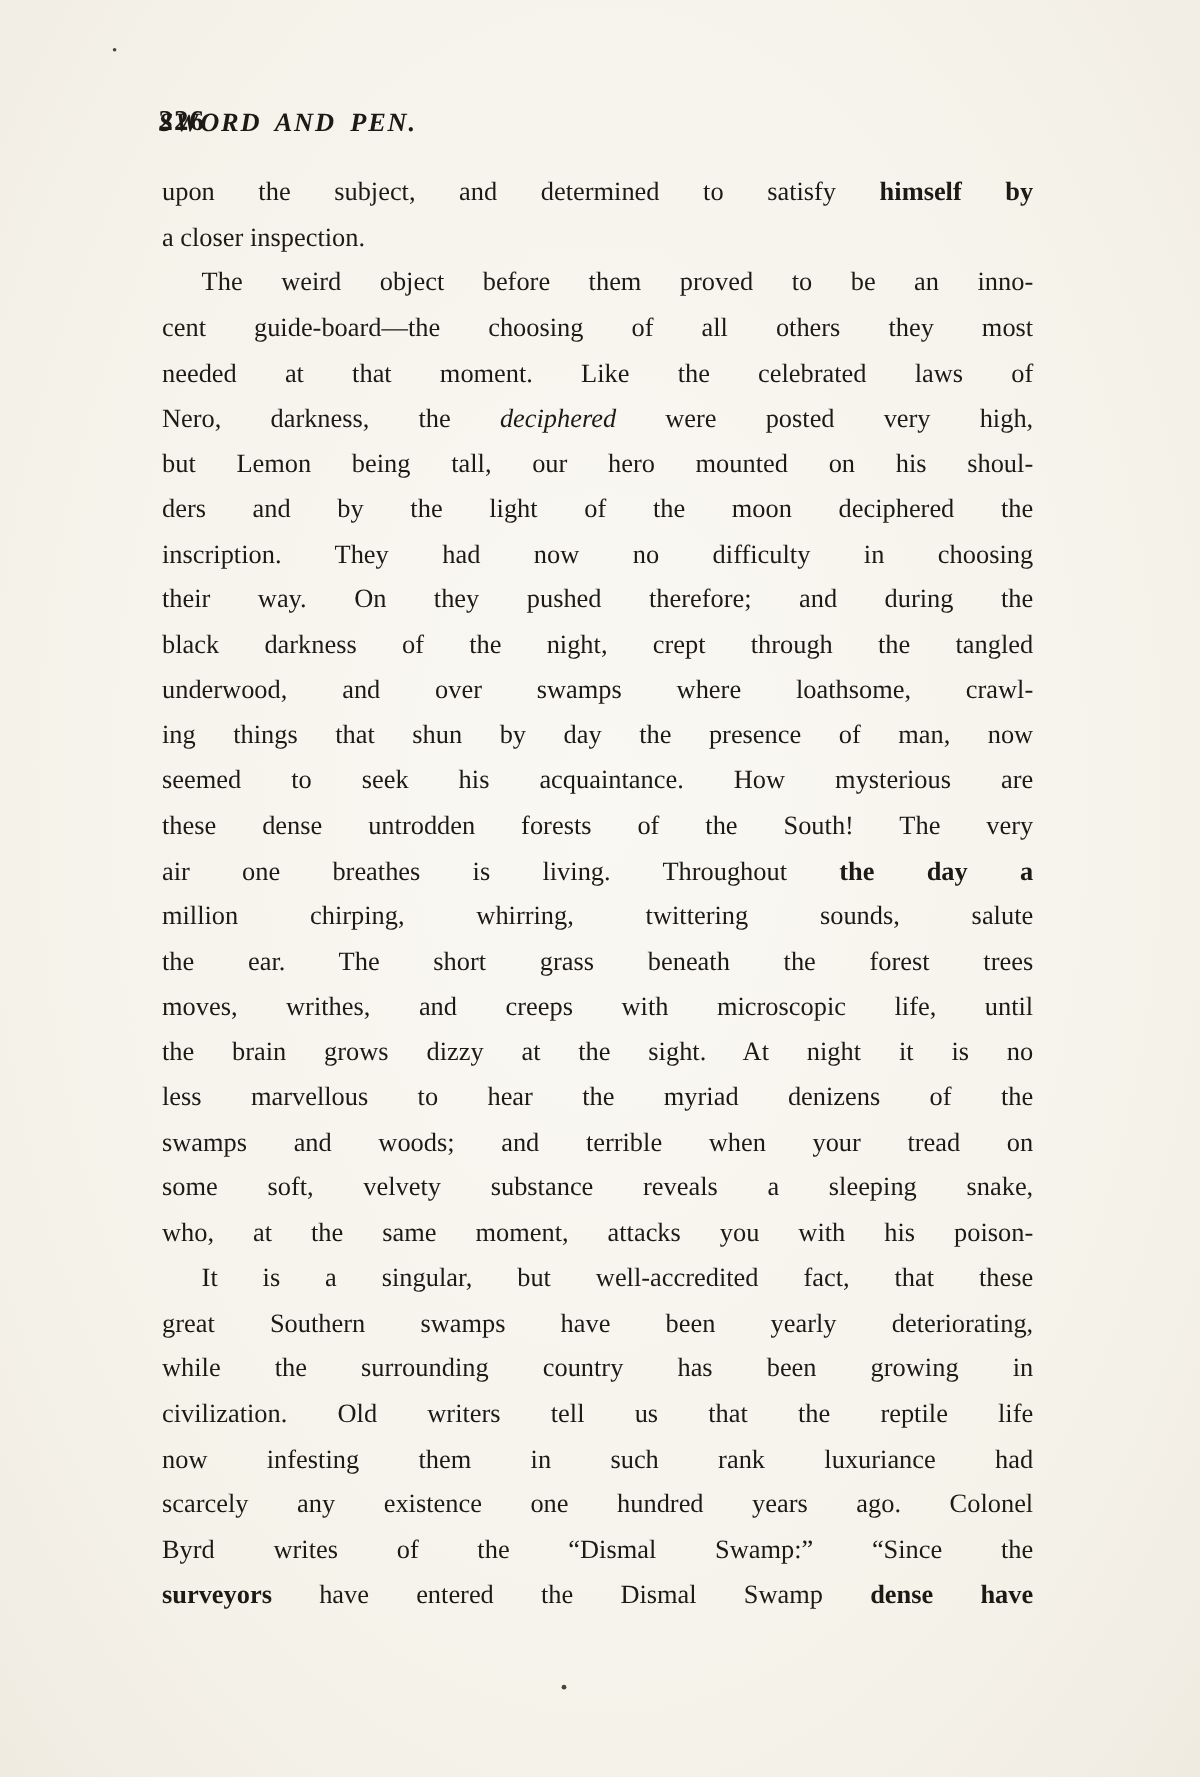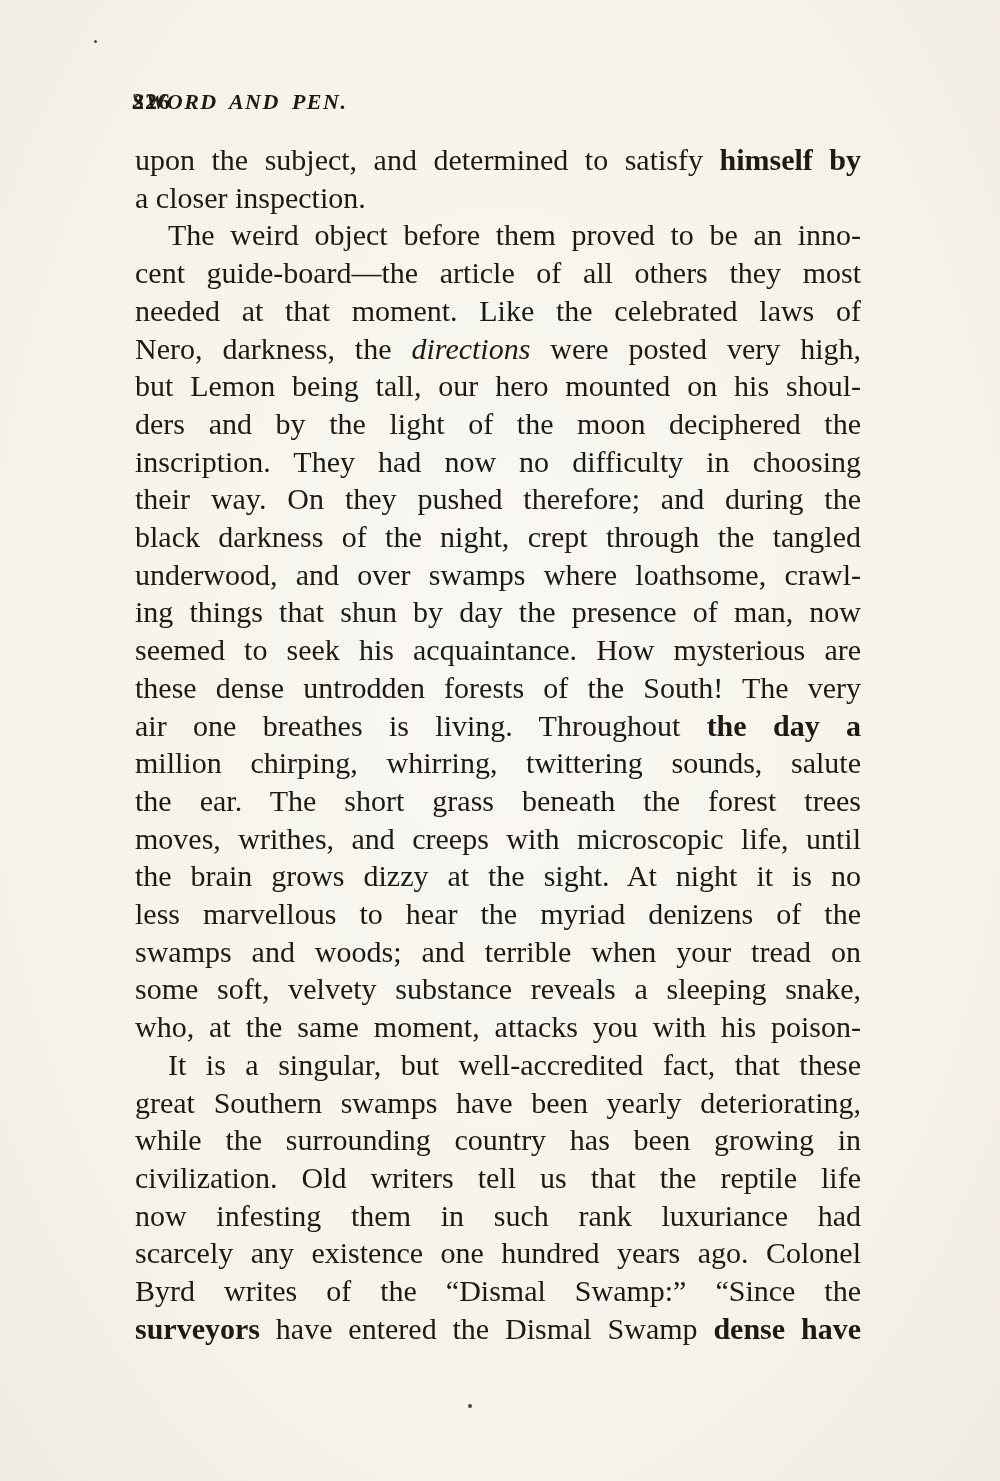--- a/index.html
+++ b/index.html
@@ -42,21 +42,21 @@
     word-spacing: 5px;
   }
 
   .page-body {
     position: absolute;
     top: 141px;
     left: 135px;
     width: 726px;
   }
   .line {
-    font-size: 30px;
+    font-size: 22px;
     line-height: 37.7px;
     text-align: justify;
     text-align-last: justify;
     white-space: nowrap; 
   }
   .line span { white-space: normal; }
   .line { white-space: normal; }
   .line.last { text-align-last: left; }
   .line.indent { text-indent: 33px; }
   .it { font-style: italic; }
@@ -75,23 +75,23 @@
 
 <div class="page-header">
   <span class="page-number">226</span>
   <span class="running-title">SWORD AND PEN.</span>
 </div>
 
 <div class="page-body">
     <div class="line"><span>upon the subject, and determined to satisfy </span><span class="bd">himself by</span></div>
     <div class="line last"><span>a closer inspection.</span></div>
     <div class="line indent"><span>The weird object before them proved to be an inno-</span></div>
-    <div class="line"><span>cent guide-board—the article of all others they most</span></div>
+    <div class="line"><span>cent guide-board—the choosing of all others they most</span></div>
     <div class="line"><span>needed at that moment. Like the celebrated laws of</span></div>
-    <div class="line"><span>Nero, darkness, the </span><span class="it">directions</span><span> were posted very high,</span></div>
+    <div class="line"><span>Nero, darkness, the </span><span class="it">deciphered</span><span> were posted very high,</span></div>
     <div class="line"><span>but Lemon being tall, our hero mounted on his shoul-</span></div>
     <div class="line"><span>ders and by the light of the moon deciphered the</span></div>
     <div class="line"><span>inscription. They had now no difficulty in choosing</span></div>
     <div class="line"><span>their way. On they pushed therefore; and during the</span></div>
     <div class="line"><span>black darkness of the night, crept through the tangled</span></div>
     <div class="line"><span>underwood, and over swamps where loathsome, crawl-</span></div>
     <div class="line"><span>ing things that shun by day the presence of man, now</span></div>
     <div class="line"><span>seemed to seek his acquaintance. How mysterious are</span></div>
     <div class="line"><span>these dense untrodden forests of the South! The very</span></div>
     <div class="line"><span>air one breathes is living. Throughout </span><span class="bd">the day a</span></div>

